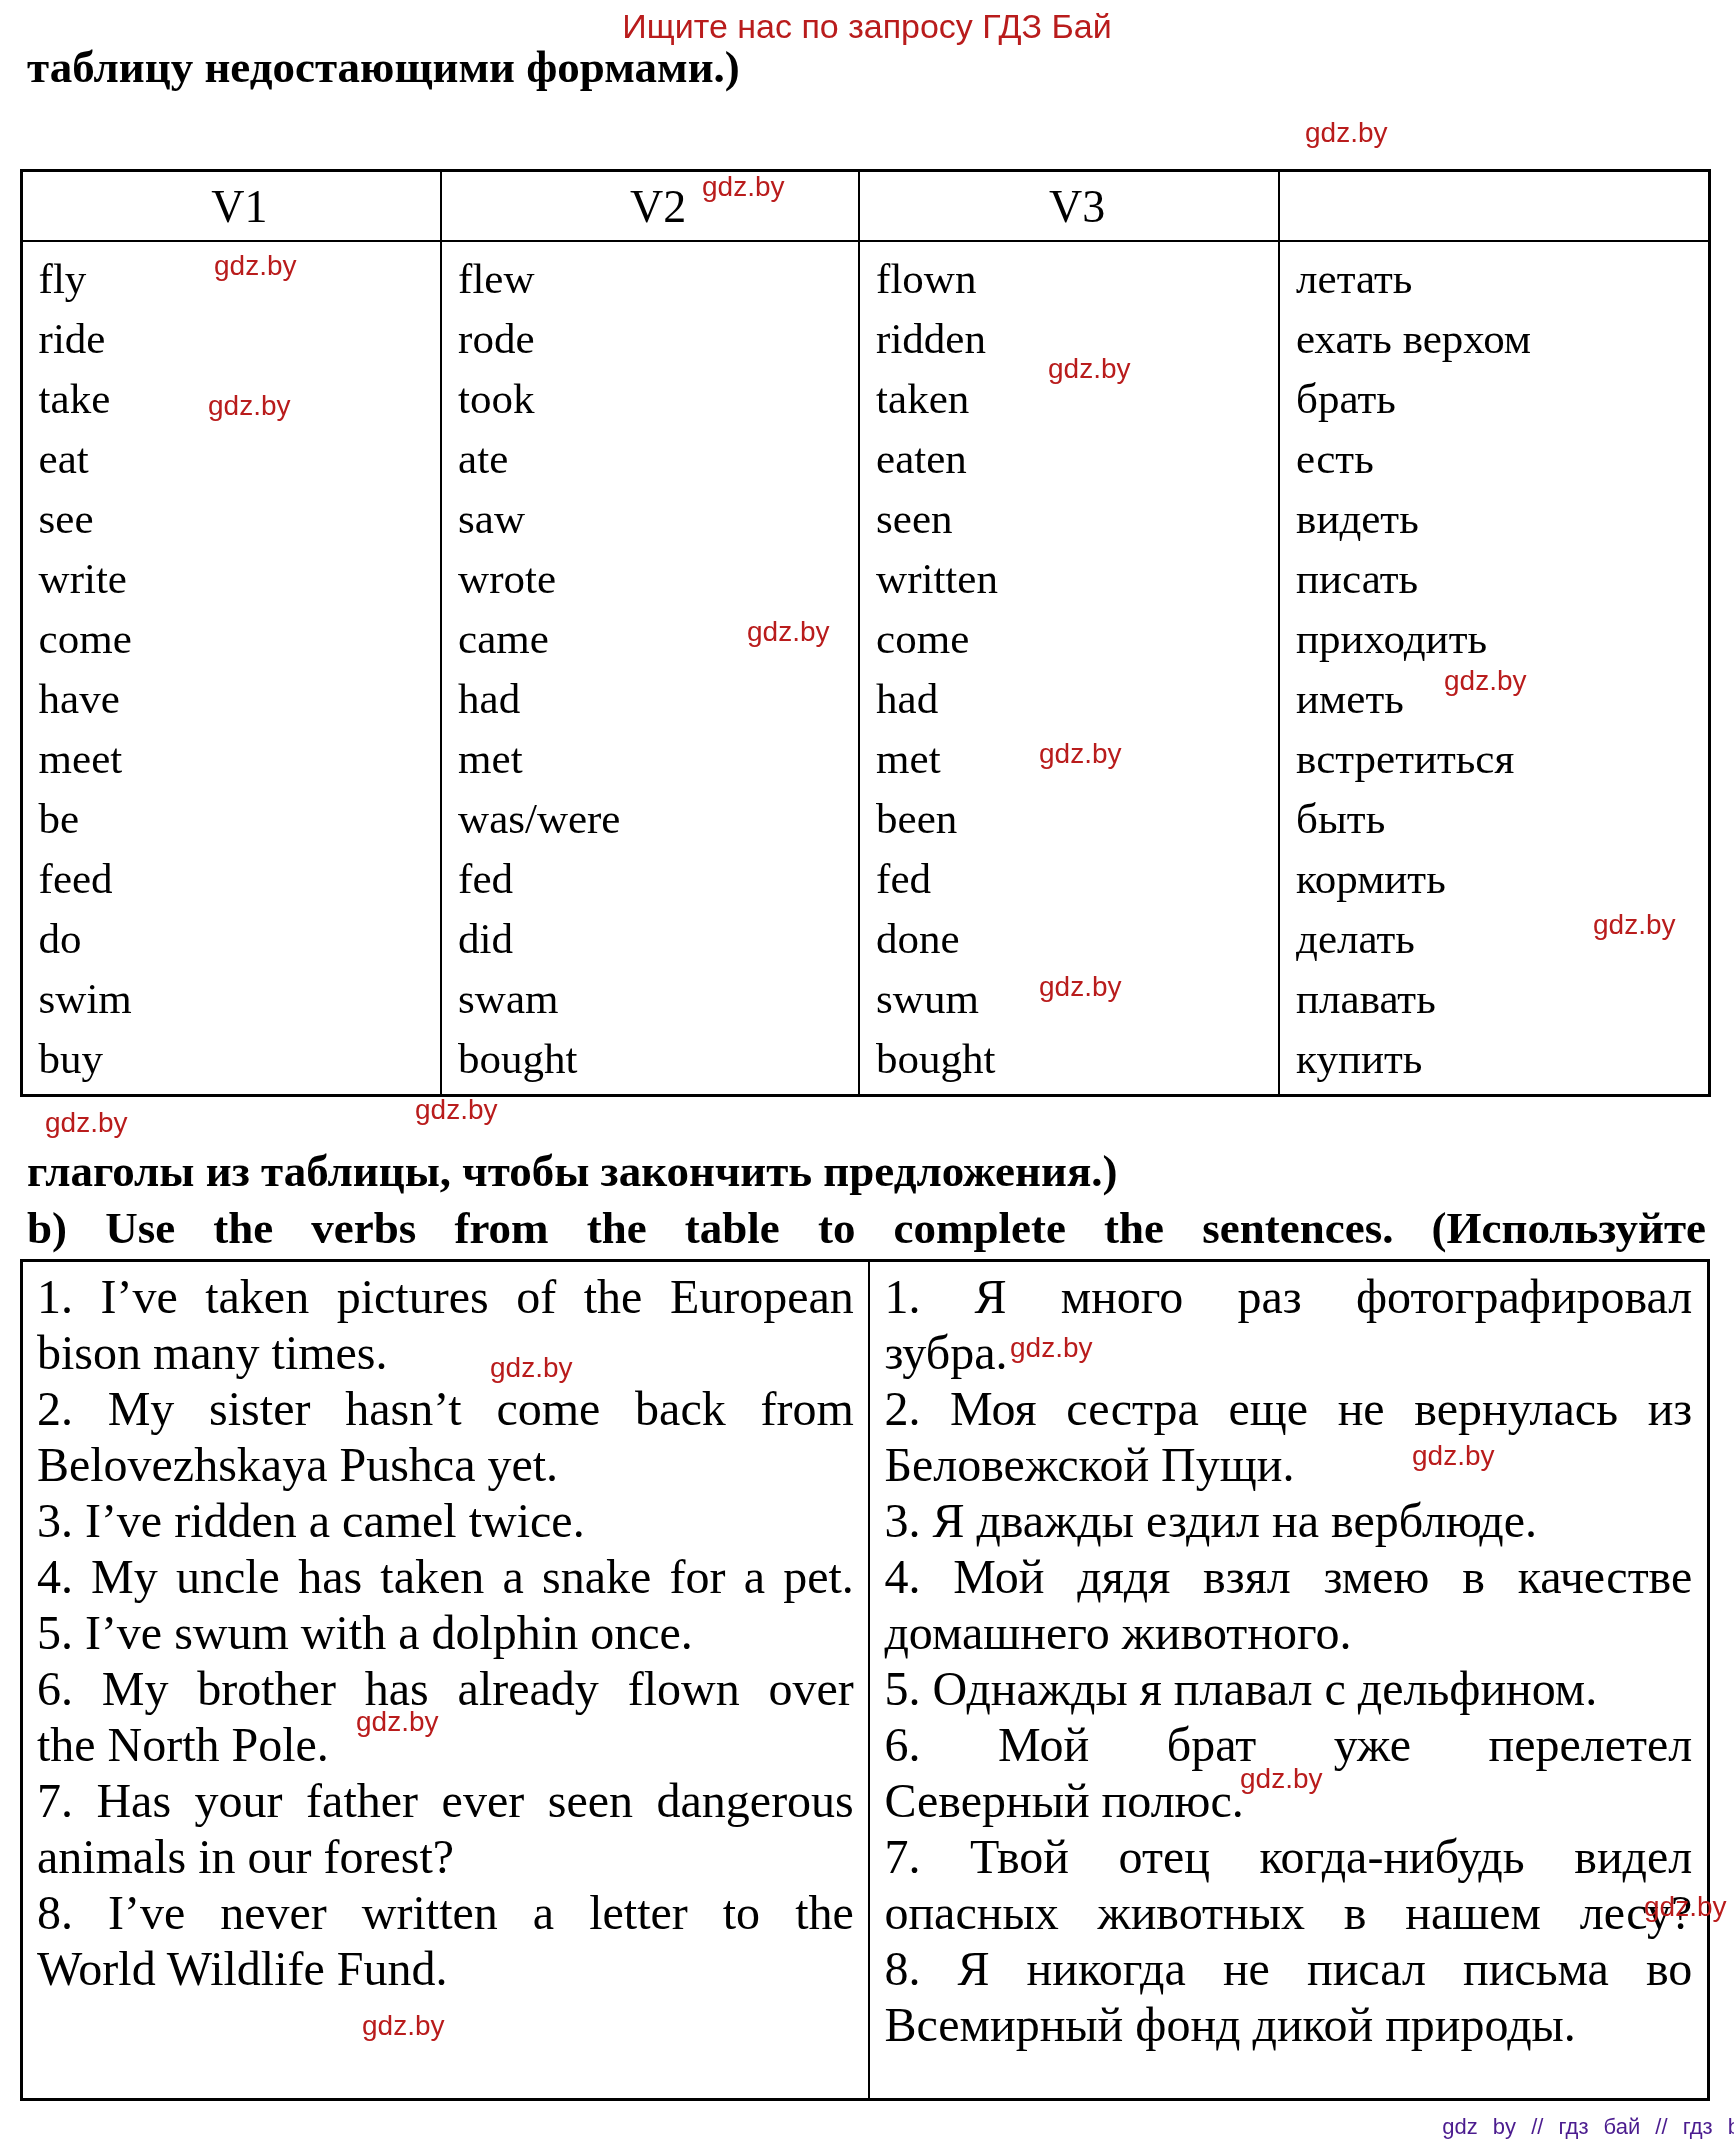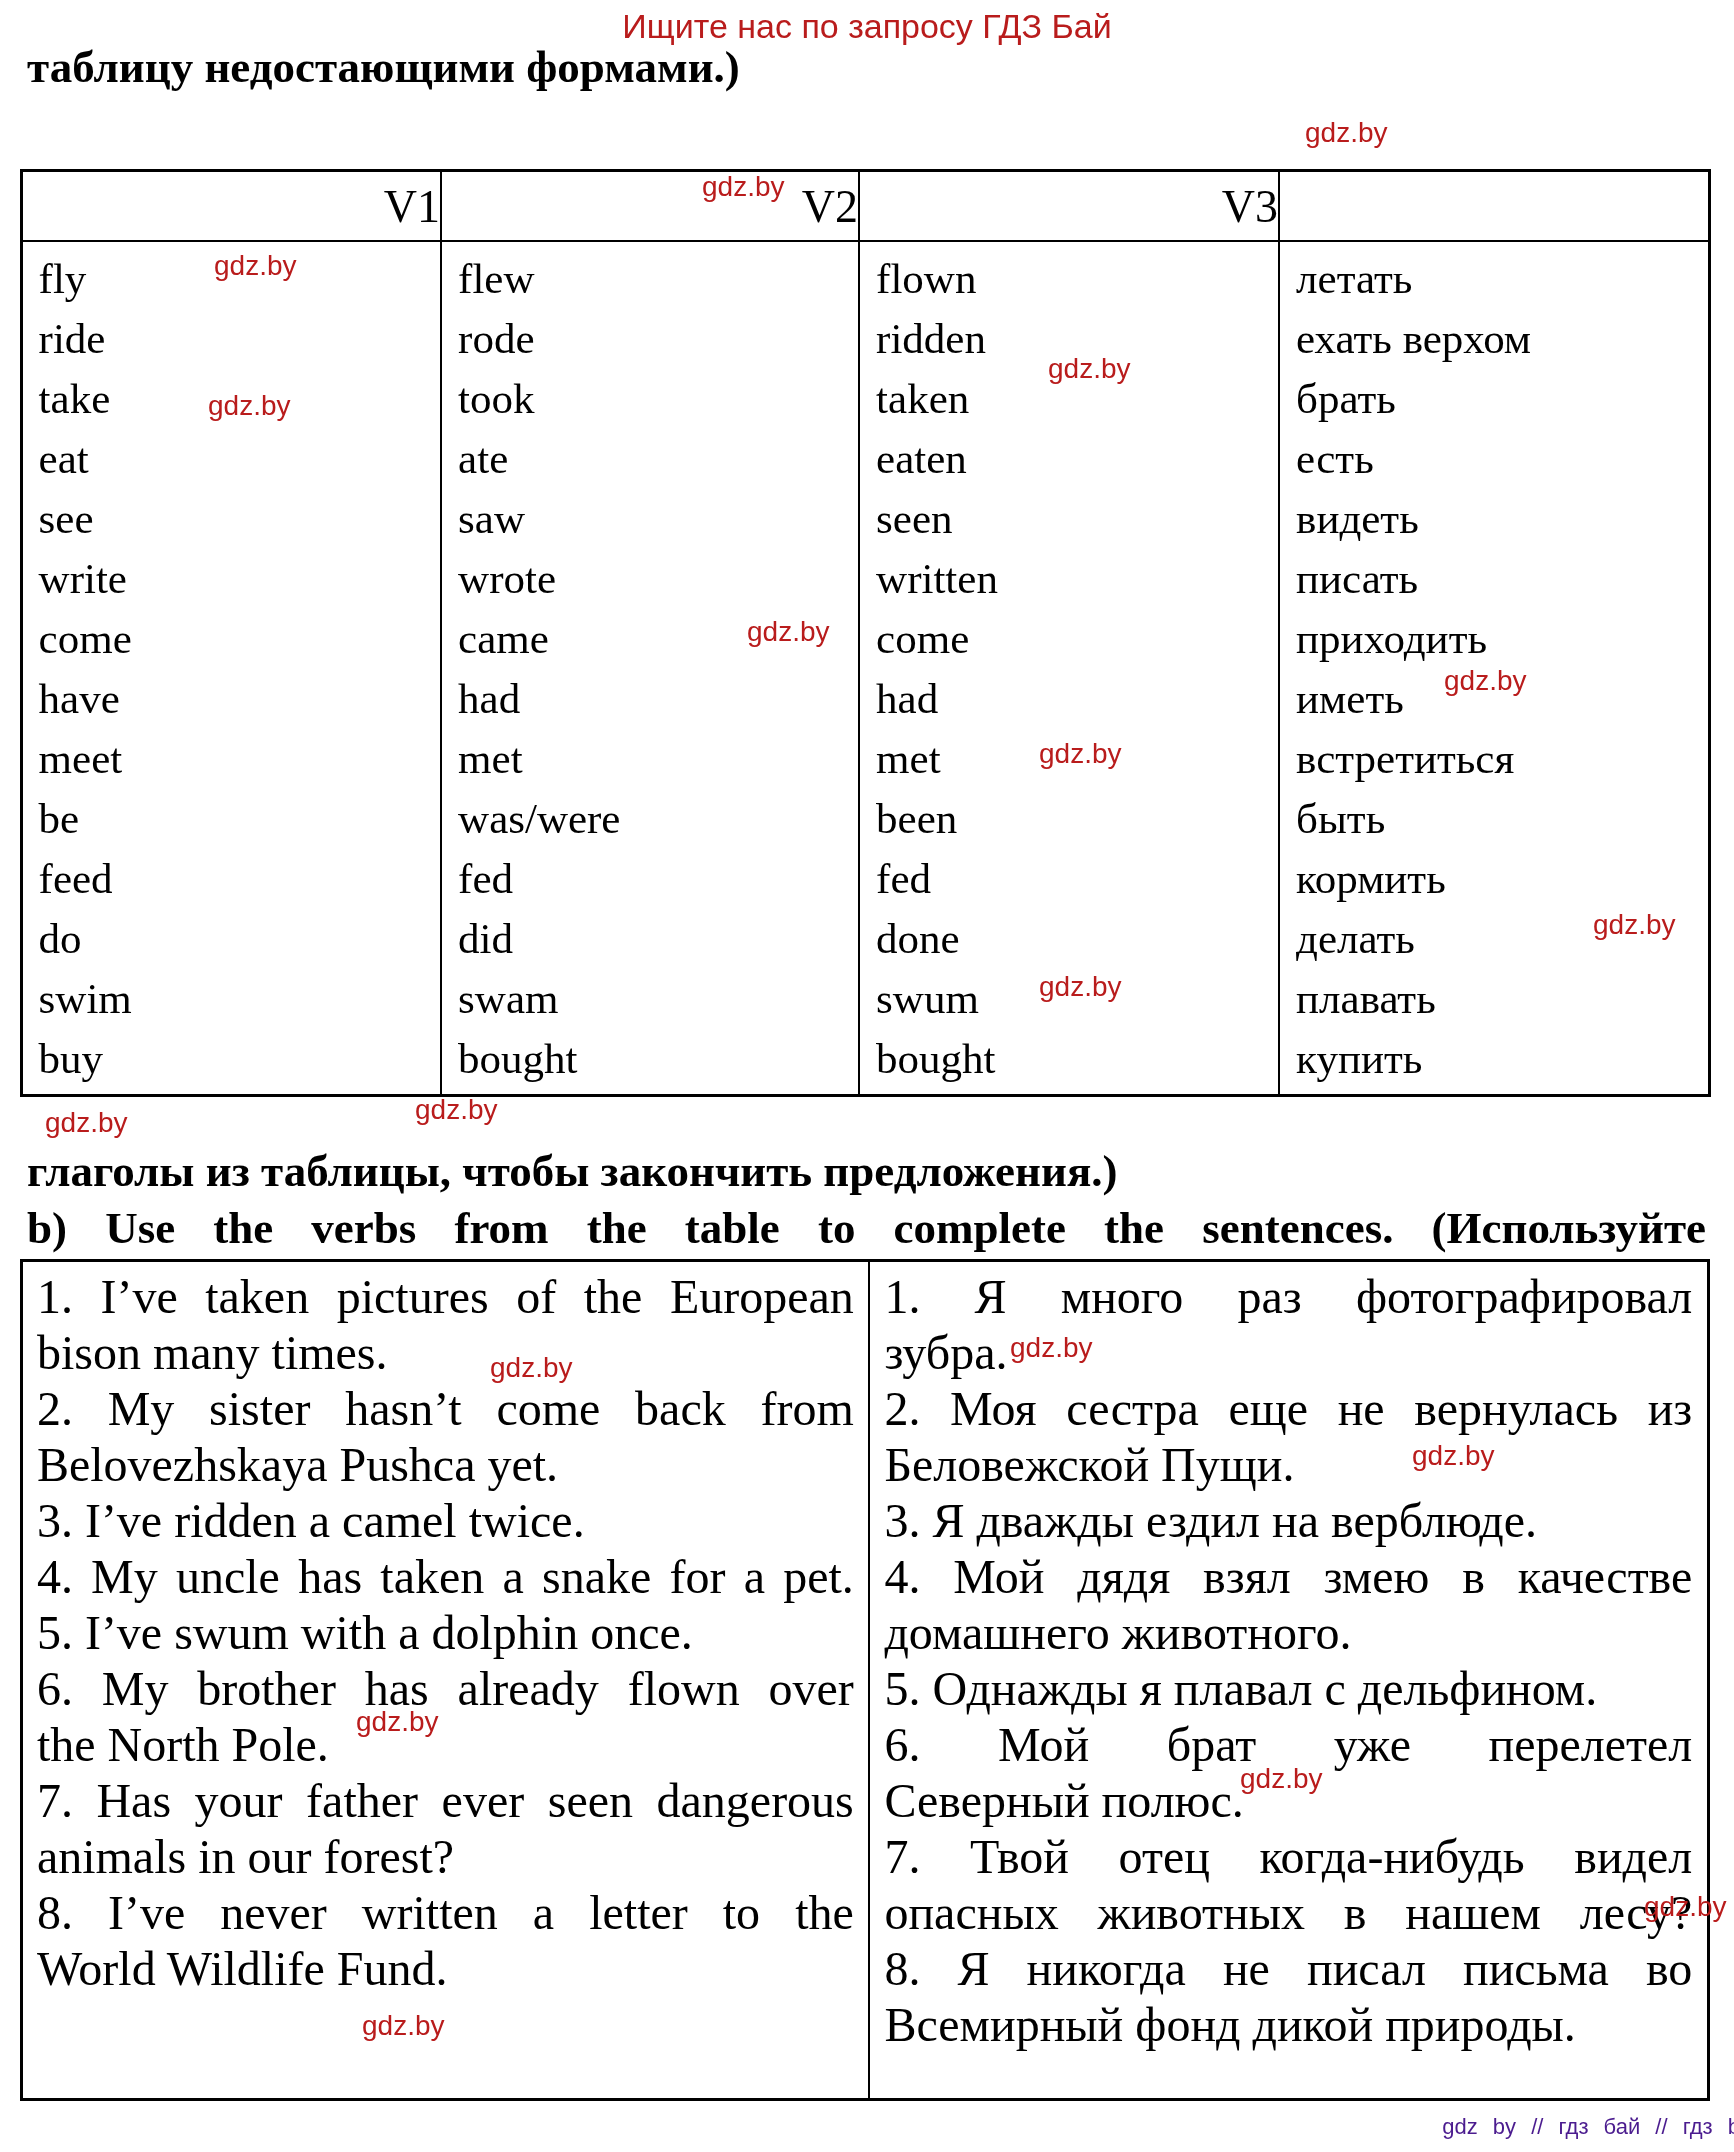--- a/index.html
+++ b/index.html
@@ -24,21 +24,21 @@
   .h-line { white-space:normal; }
   .h-line.fill { text-align:justify; text-align-last:justify; }
   table.verbs {
     position:absolute; left:19.6px; top:169px; width:1687px;
     border-collapse:collapse; table-layout:fixed;
     border:3.6px solid #000;
   }
   table.verbs th, table.verbs td { border:2.7px solid #000; }
   table.verbs th {
     height:68px; font-size:46px; font-weight:normal;
-    text-align:right; vertical-align:middle; padding:0 0 0 16px;
+    text-align:center; vertical-align:middle; padding:0 0 0 16px;
   }
   table.verbs td { vertical-align:top; padding:7.1px 5.3px 5.3px 16px; }
   .vline { font-size:43px; line-height:60px; height:60px; white-space:nowrap; }
   table.sents {
     position:absolute; left:19.6px; top:1259px; width:1687px;
     border-collapse:collapse; table-layout:fixed;
     border:3.6px solid #000;
   }
   table.sents td {
     border:2.7px solid #000; vertical-align:top;

